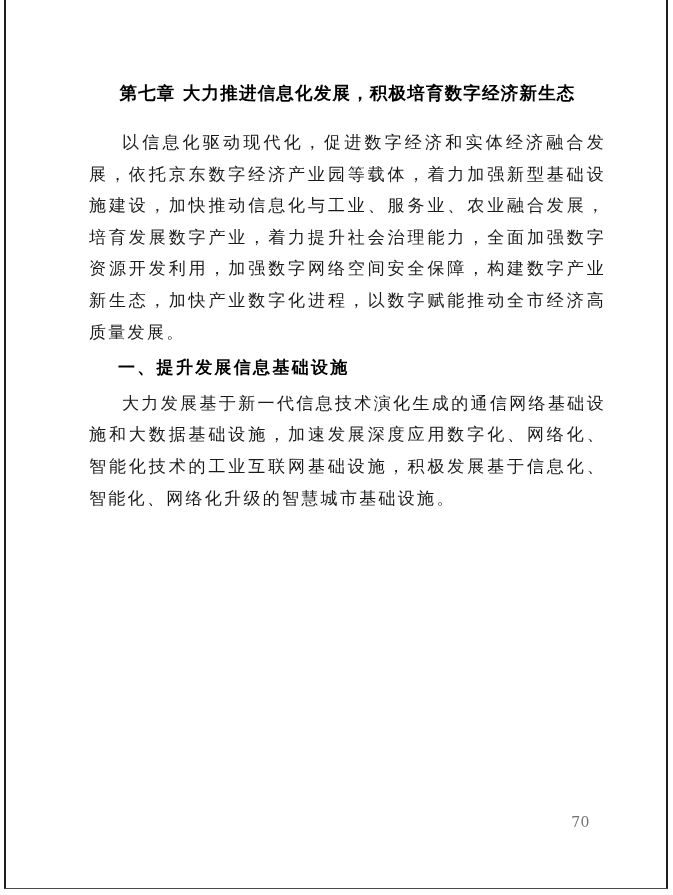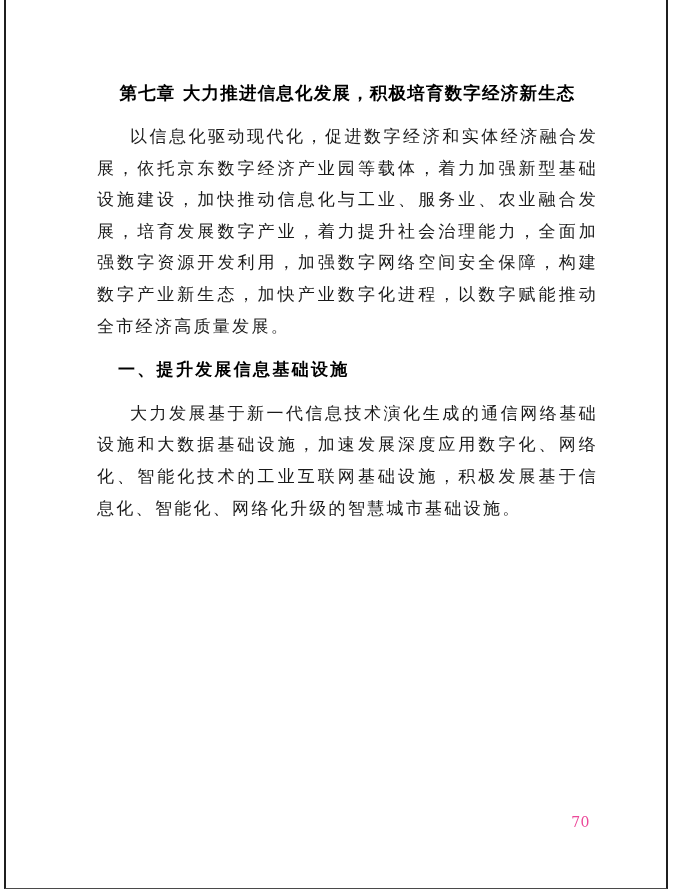--- a/index.html
+++ b/index.html
@@ -33,30 +33,30 @@
     right: 63px;
     top: 80px;
   }
   .chapter-title {
     font-family: "DejaVu Sans", sans-serif;
     font-weight: bold;
     font-size: 17.5px;
     line-height: 26px;
     letter-spacing: 1.2px;
     text-align: center;
-    margin: 0 0 15px 0;
+    margin: 0 0 21px 0;
     color: #000000;
   }
   .body-para {
     font-size: 17px;
     line-height: 31.6px;
     letter-spacing: 2.3px;
     text-align: justify;
     text-indent: 33px;
-    margin: 12px;
+    margin: 4px;
   }
   .body-para .lead {
     font-family: "DejaVu Sans", sans-serif;
     font-weight: bold;
     color: #000000;
   }
   .section-heading {
     font-family: "DejaVu Sans", sans-serif;
     font-weight: bold;
     font-size: 17px;
@@ -65,21 +65,21 @@
     text-indent: 33px;
     margin: 0;
     color: #000000;
   }
   .page-number {
     position: absolute;
     top: 814px;
     right: 83px;
     font-size: 14px;
     letter-spacing: 0.5px;
-    color: #ec4899;
+    color: #737373;
   }
 </style>
 </head>
 <body>
 
 <div class="page">
 
   <div class="page-frame"></div>
 
   <div class="content">

